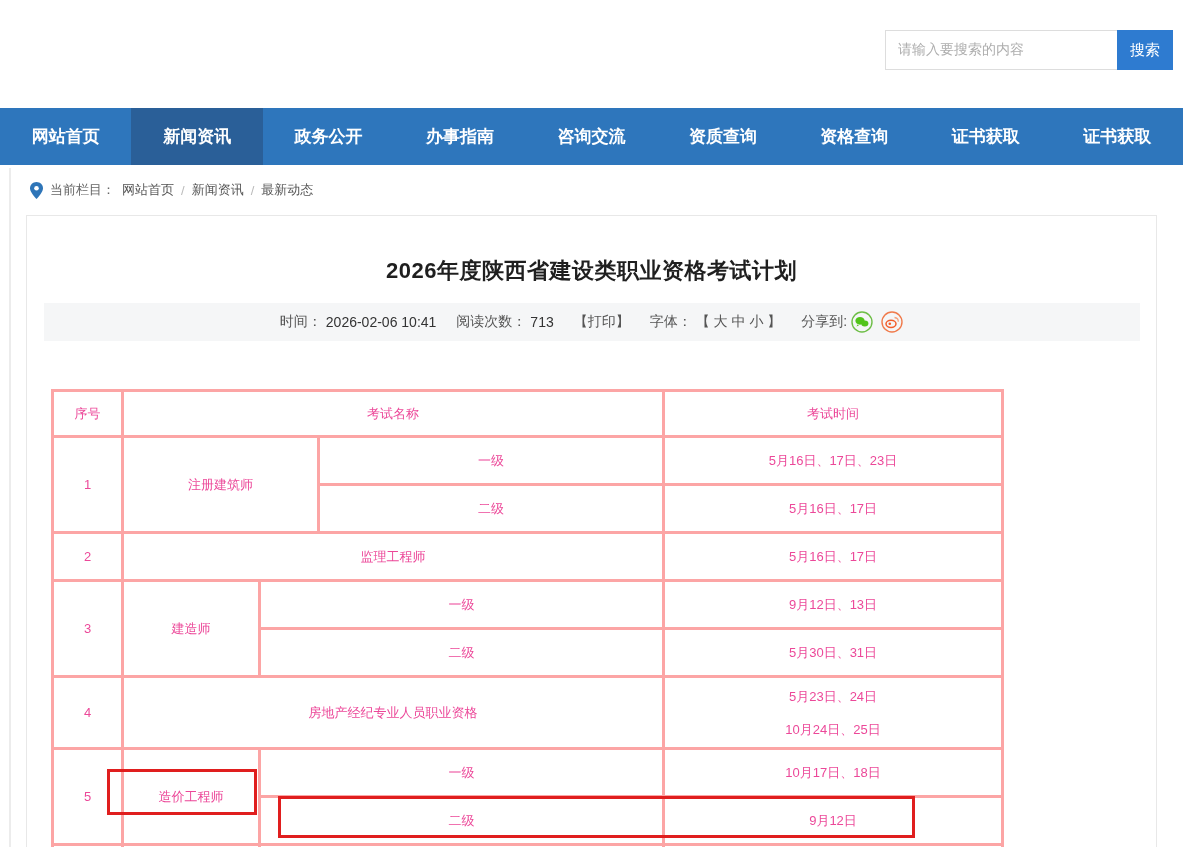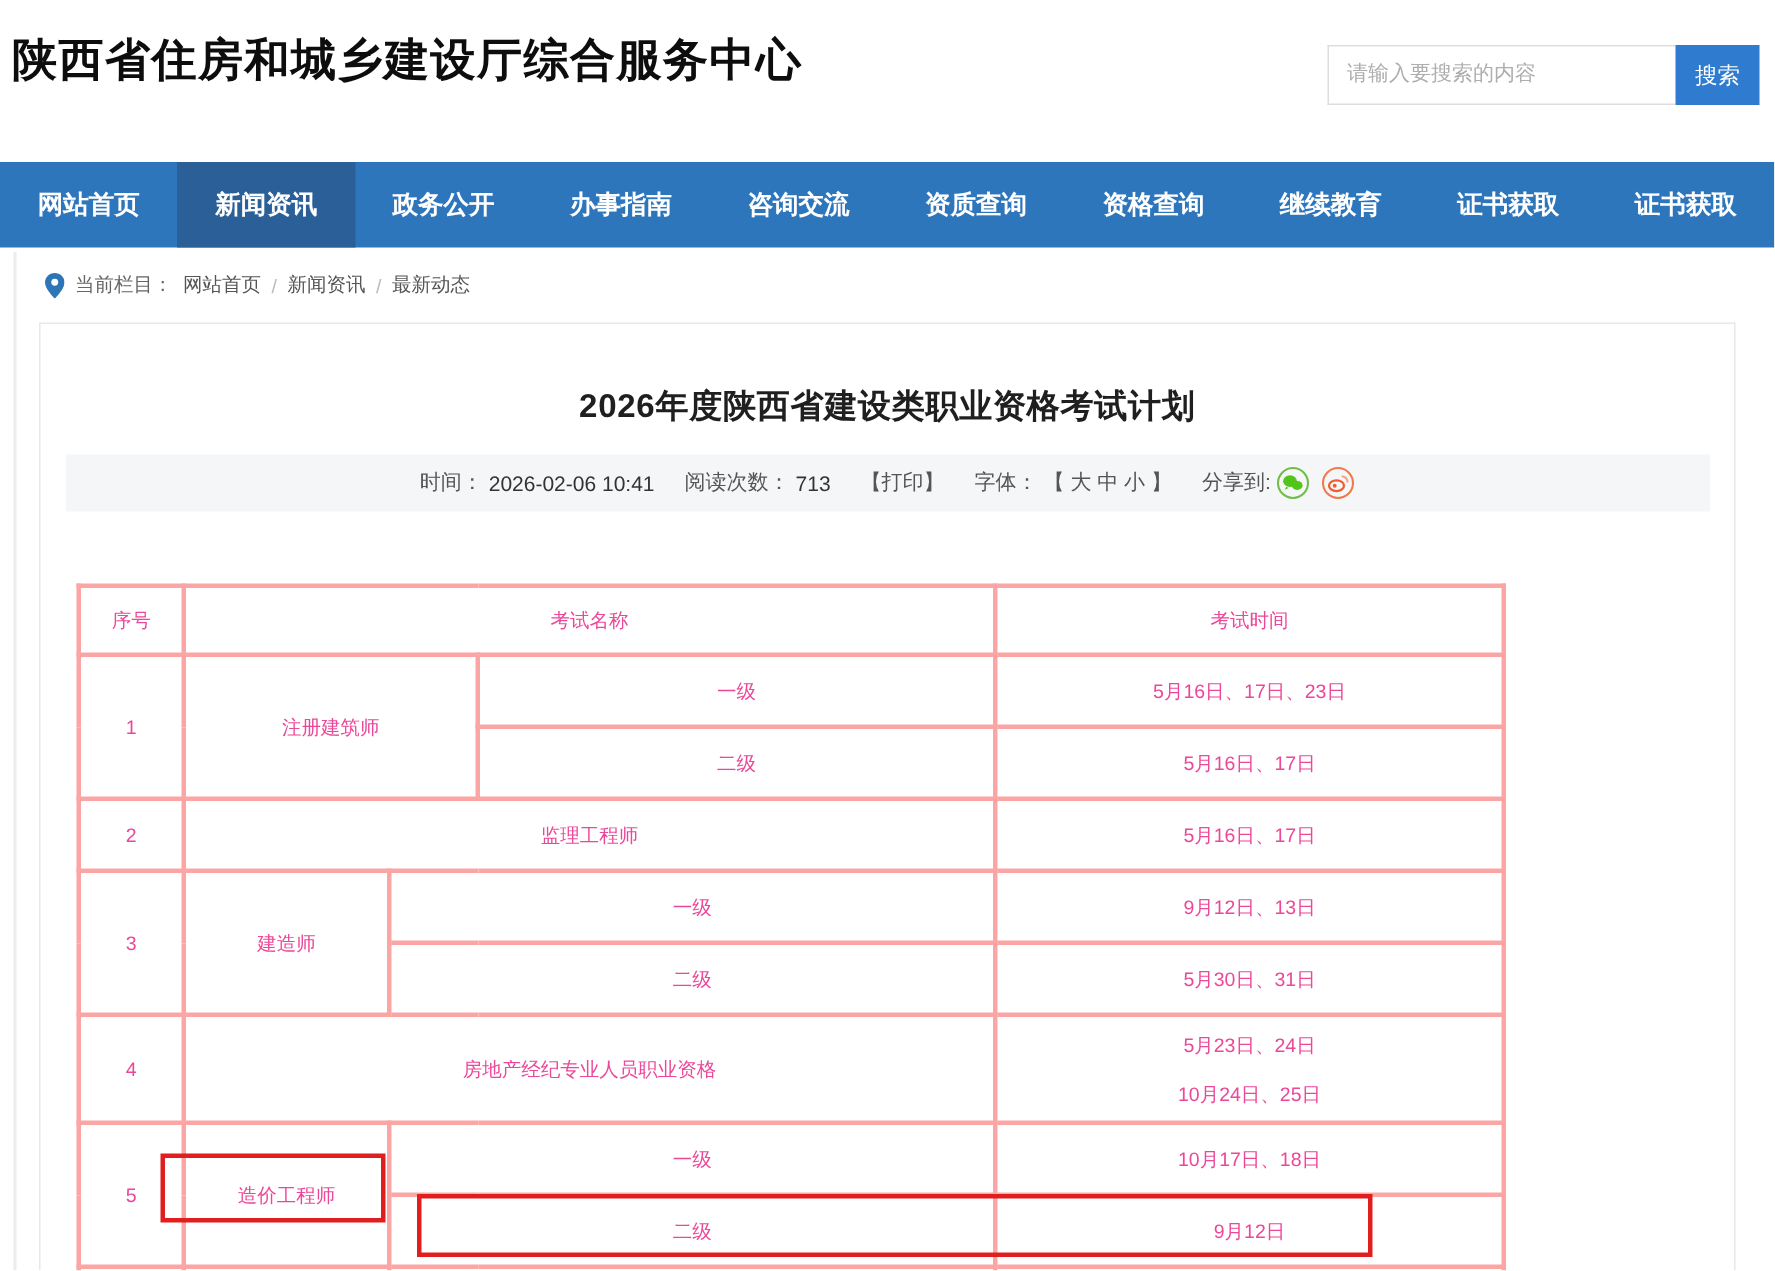--- a/index.html
+++ b/index.html
@@ -78,37 +78,35 @@
   .hl1 { left:56px; top:380px; width:150px; height:46px; }
   .hl2 { left:227px; top:407px; width:637px; height:42px; }
 </style>
 </head>
 <body>
 
 <div class="page">
 
   <div class="header">
     <div class="logo">
-      <div class="logo-cn">陕西省住房和城乡建设厅综合服务中心</div>
     </div>
     <div class="search">
       <input type="text" placeholder="请输入要搜索的内容" style="">
       <button>搜索</button>
     </div>
   </div>
 
   <div class="nav">
     <div class="nav-item">网站首页</div>
     <div class="nav-item active">新闻资讯</div>
     <div class="nav-item">政务公开</div>
     <div class="nav-item">办事指南</div>
     <div class="nav-item">咨询交流</div>
     <div class="nav-item">资质查询</div>
     <div class="nav-item">资格查询</div>
-    <div class="nav-item">继续教育</div>
     <div class="nav-item">证书获取</div>
     <div class="nav-item">证书获取</div>
   </div>
 
   <div class="breadcrumb">
     <svg class="pin" viewBox="0 0 13 17">
       <path d="M6.5 0C2.9 0 0 2.8 0 6.3c0 4.4 6.5 10.7 6.5 10.7S13 10.7 13 6.3C13 2.8 10.1 0 6.5 0z" fill="#2e75b8"></path>
       <circle cx="6.5" cy="6.2" r="2.3" fill="#fff"></circle>
     </svg>
     <span>当前栏目：</span>

